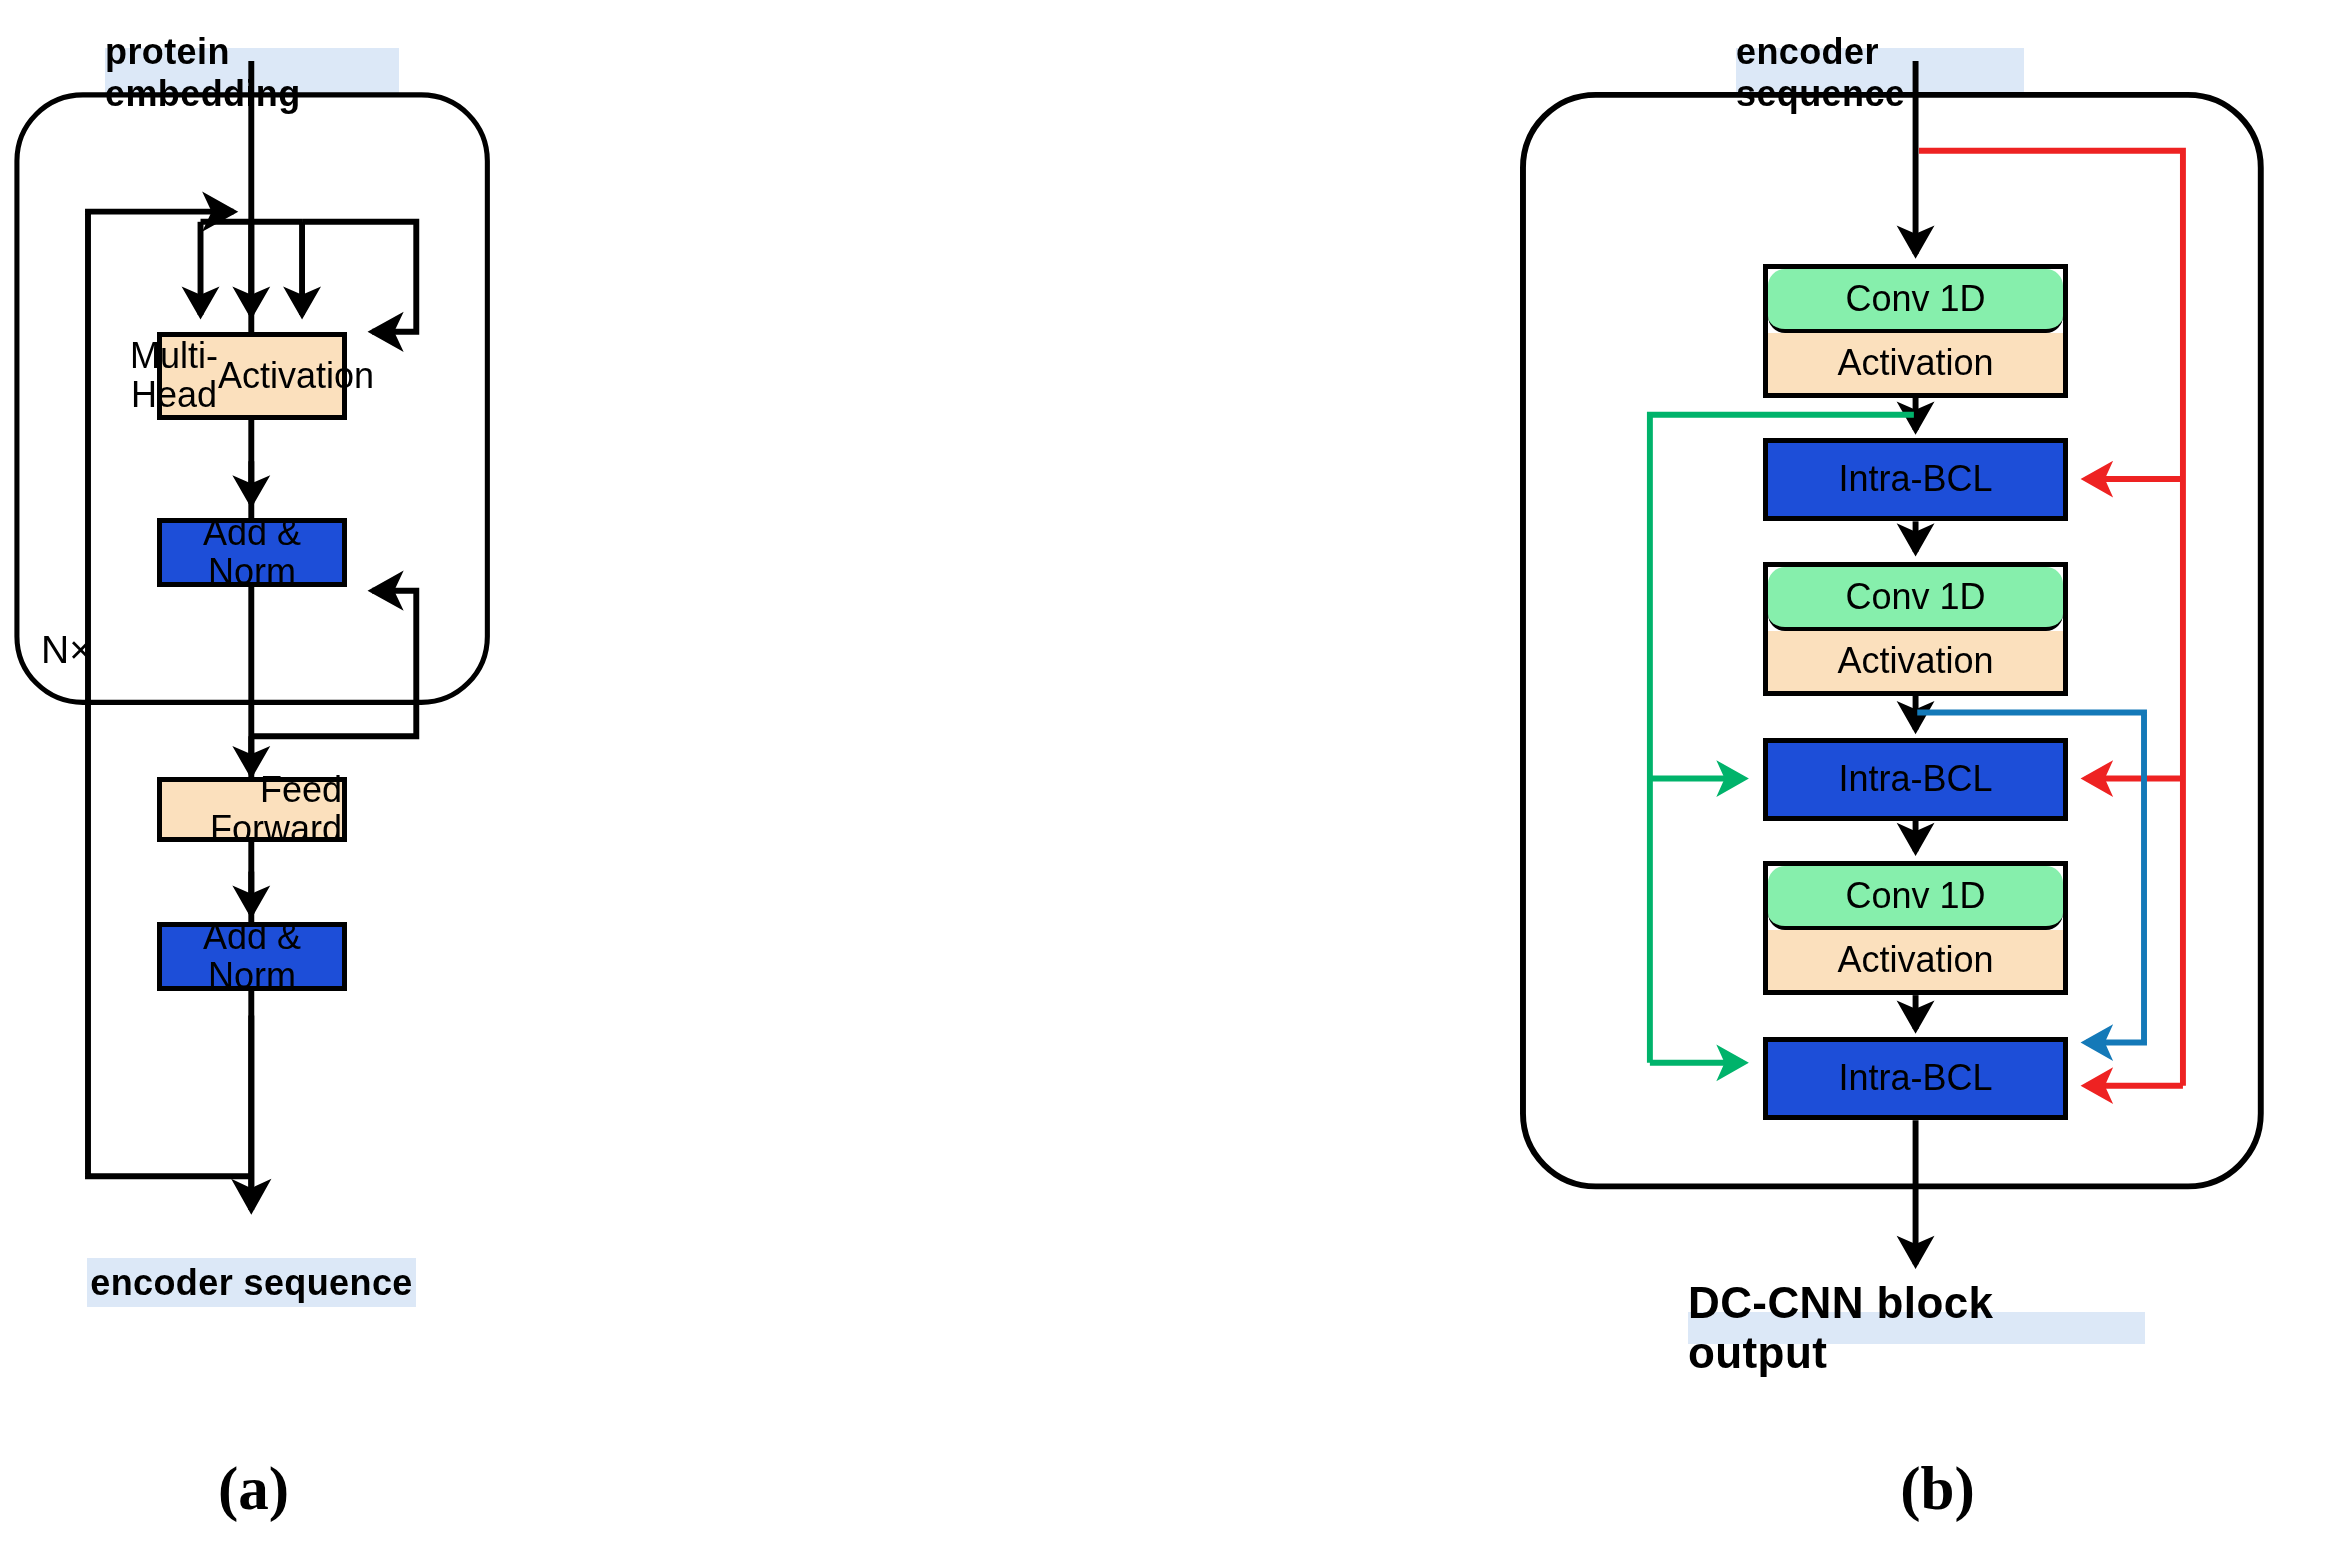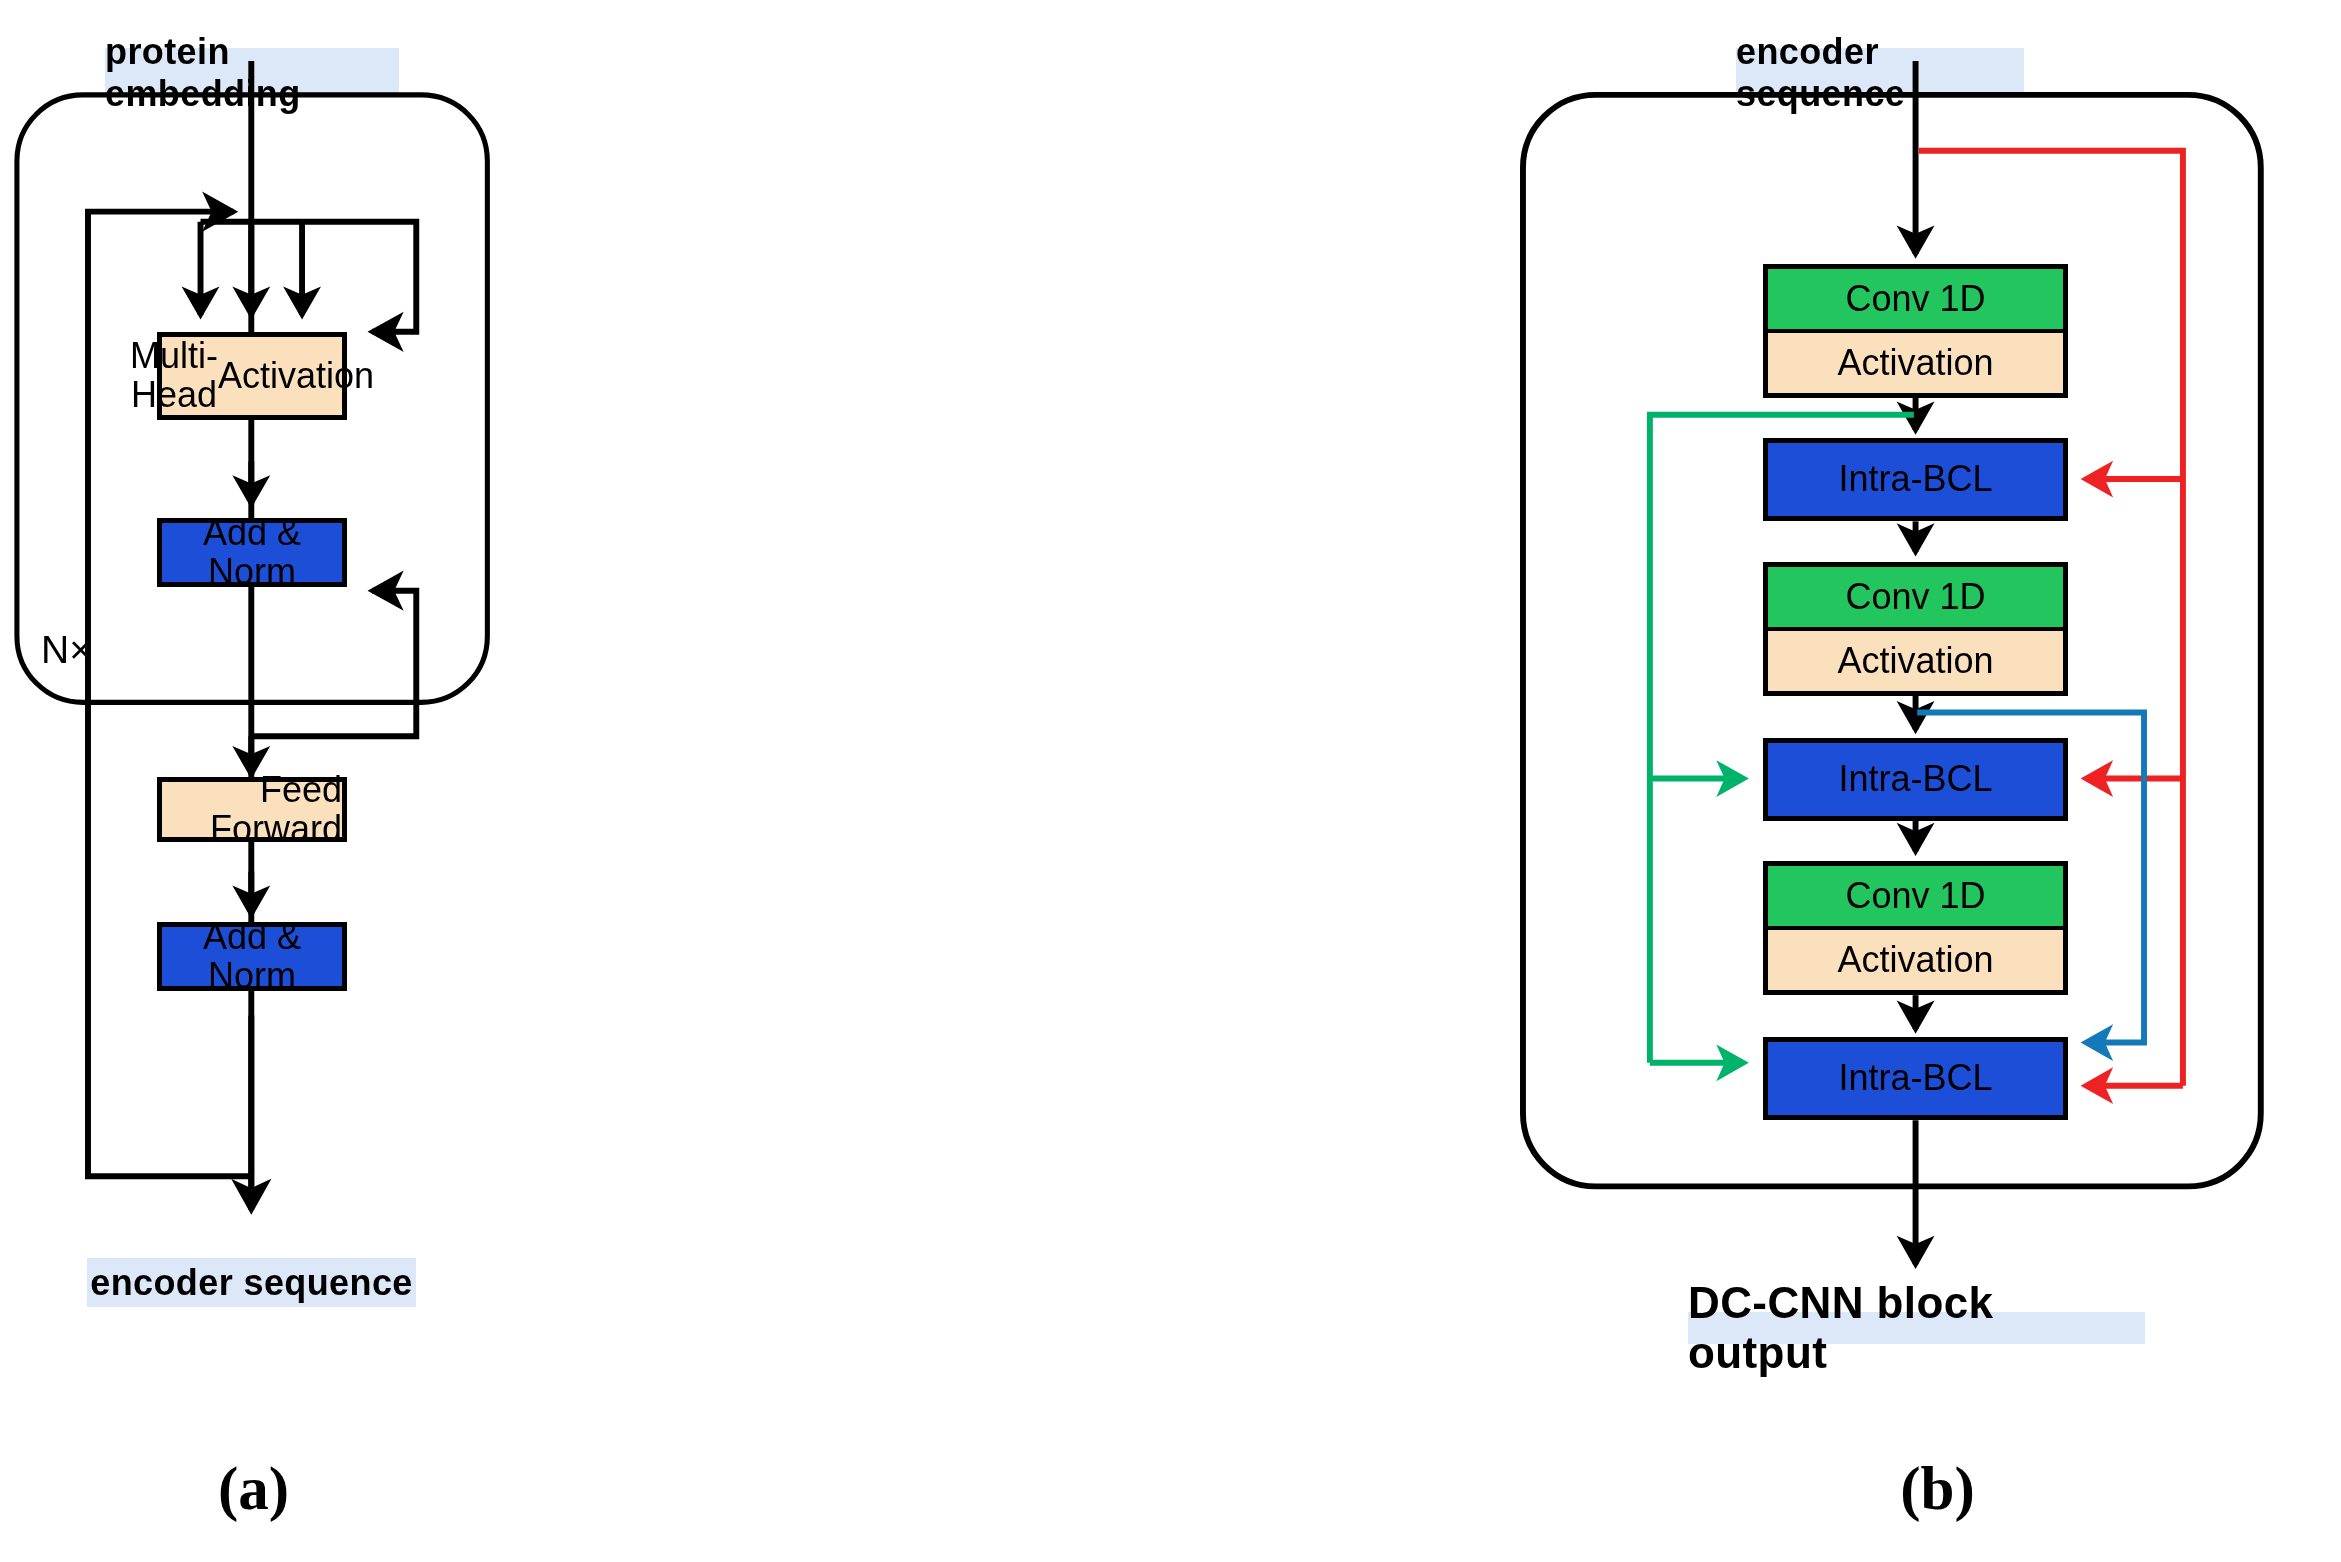--- a/index.html
+++ b/index.html
@@ -12,21 +12,21 @@
            justify-content:center;font-weight:bold;color:#000;letter-spacing:0.4px;margin-top:36px;}
 
   .node{position:absolute;box-sizing:border-box;border:5.1px solid #000;
         display:flex;align-items:center;justify-content:center;text-align:center;
         color:#000;line-height:1.08;}
   .node.orange{background:#fbe0bd;}
   .node.green{background:#1d4ed8;}
   .node.stackwrap{border:5.1px solid #000;display:block;padding:0;}
   .sub{box-sizing:border-box;display:flex;align-items:center;justify-content:center;
        width:100%;color:#000;}
-  .sub.blue{background:#22c55e;border-bottom:4.2px solid #000;}
+  .sub.blue{background:#86efac;border-bottom:4.2px solid #000;border-radius:17px;}
   .sub.peach{background:#fbe0bd;}
 
   .nx-label{position:absolute;font-size:39px;color:#000;}
   .caption{position:absolute;font-family:"Liberation Serif",serif;font-weight:bold;
            font-size:61px;color:#000;text-align:center;}
 </style>
 </head>
 <body>
 
 <div id="stage">

